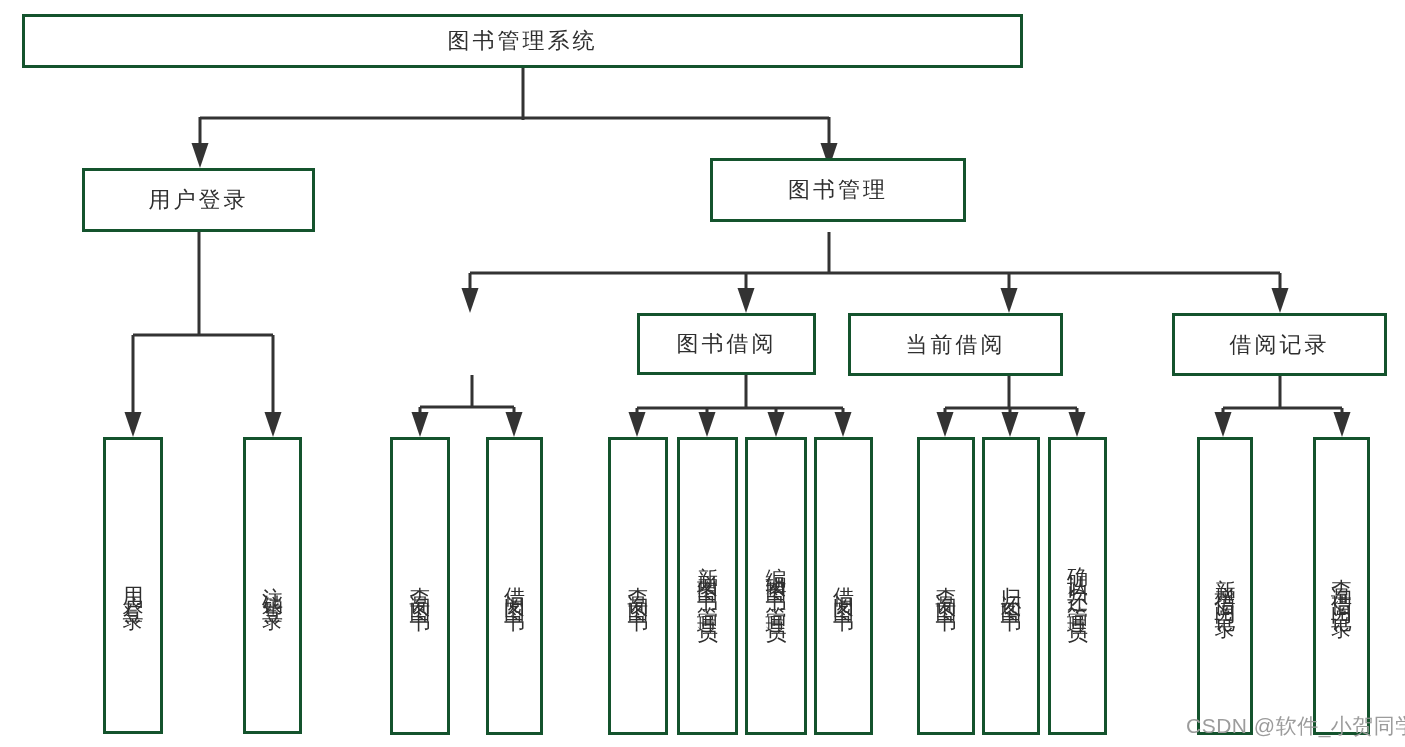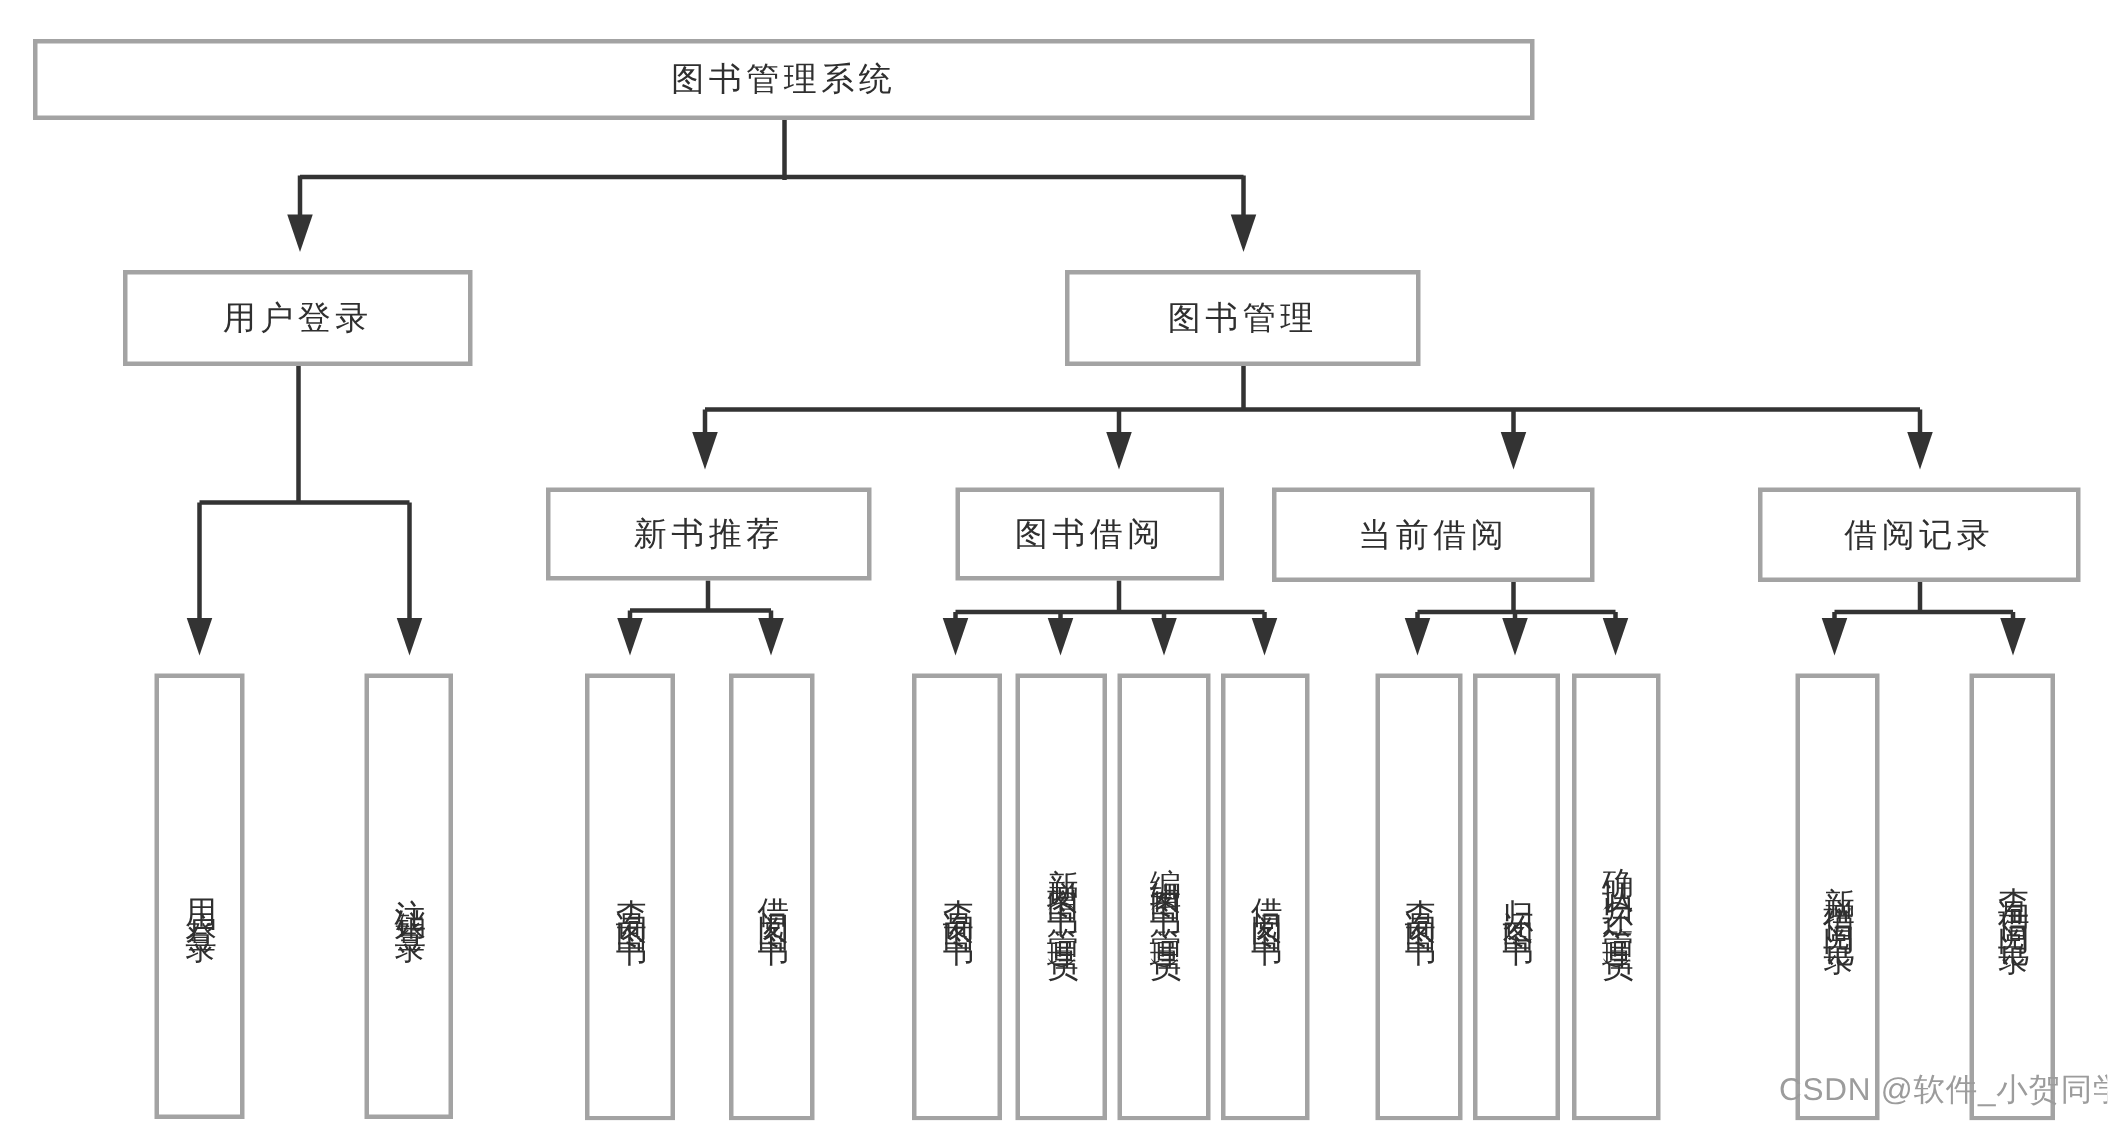--- a/index.html
+++ b/index.html
@@ -6,23 +6,23 @@
   .stage{
     position:relative;
     width:1405px;height:747px;
     background:#ffffff;
     font-family:"Liberation Sans","DejaVu Sans",sans-serif;
     overflow:hidden;
   }
   .edges{position:absolute;left:0;top:0;pointer-events:none;}
   .node{
     position:absolute;box-sizing:border-box;
-    border:3px solid #a3a3a3;background:#ffffff;
+    border:3px solid #14532d;background:#ffffff;
     display:flex;align-items:center;justify-content:center;
-    color:#2f2f2f;z-index:2;margin-top:12px;
+    color:#2f2f2f;z-index:2;
   }
   .hbox{font-size:22px;letter-spacing:3px;white-space:nowrap;}
   .vbox{
     writing-mode:vertical-rl;
     font-size:21px;letter-spacing:8px;
     white-space:nowrap;overflow:hidden;
   }
   .watermark{
     position:absolute;left:1186px;top:712px;z-index:6;
     font-size:21px;color:#9c9c9c;letter-spacing:0.5px;white-space:nowrap;
@@ -69,23 +69,22 @@
       <polygon points="1001.5,412 1018.5,412 1010,437"></polygon>
       <polygon points="1068.5,412 1085.5,412 1077,437"></polygon>
       <polygon points="1214.5,412 1231.5,412 1223,437"></polygon>
       <polygon points="1333.5,412 1350.5,412 1342,437"></polygon>
     </g>
   </svg>
 
   <div class="node hbox" style="left:22px;top:14px;width:1001px;height:54px">图书管理系统</div>
 
   <div class="node hbox" style="left:82px;top:168px;width:233px;height:64px">用户登录</div>
-  <div class="node hbox" style="left:710px;top:168px;width:237px;height:64px">图书管理</div>
+  <div class="node hbox" style="left:710px;top:158px;width:256px;height:64px">图书管理</div>
 
-  <div class="node hbox" style="left:364px;top:313px;width:217px;height:62px">新书推荐</div>
   <div class="node hbox" style="left:637px;top:313px;width:179px;height:62px">图书借阅</div>
   <div class="node hbox" style="left:848px;top:313px;width:215px;height:63px">当前借阅</div>
   <div class="node hbox" style="left:1172px;top:313px;width:215px;height:63px">借阅记录</div>
 
   <div class="node vbox" style="left:103px;top:437px;width:60px;height:297px">用户登录</div>
   <div class="node vbox" style="left:243px;top:437px;width:59px;height:297px">注销登录</div>
 
   <div class="node vbox" style="left:390px;top:437px;width:60px;height:298px">查询图书</div>
   <div class="node vbox" style="left:486px;top:437px;width:57px;height:298px">借阅图书</div>
 

